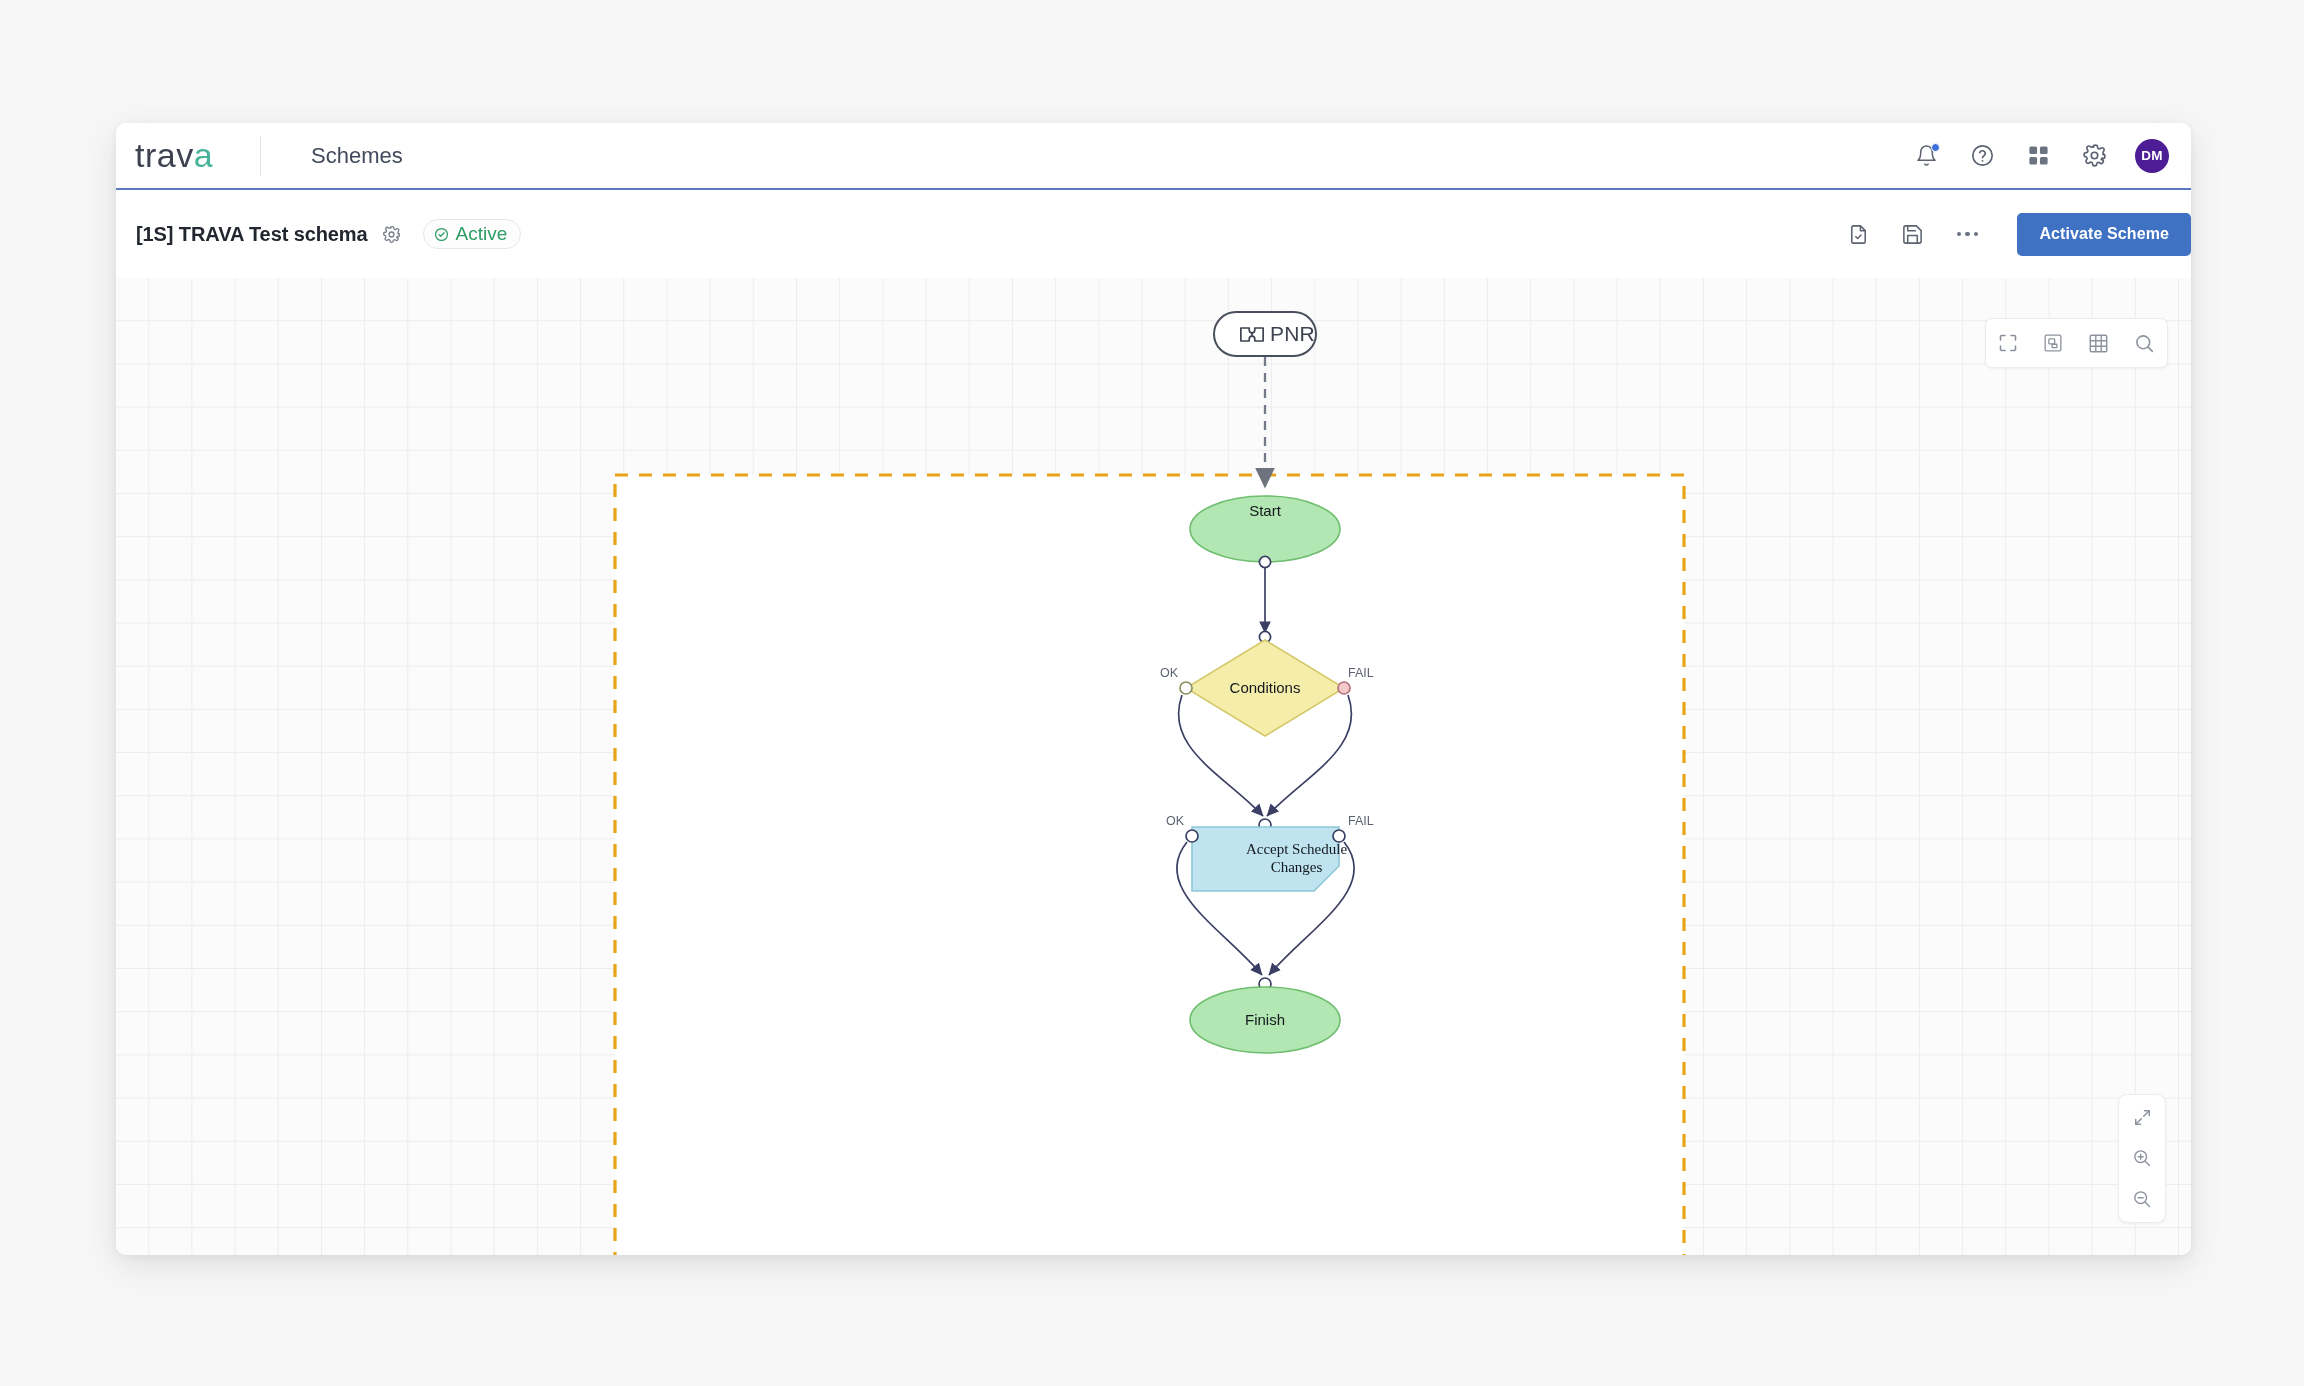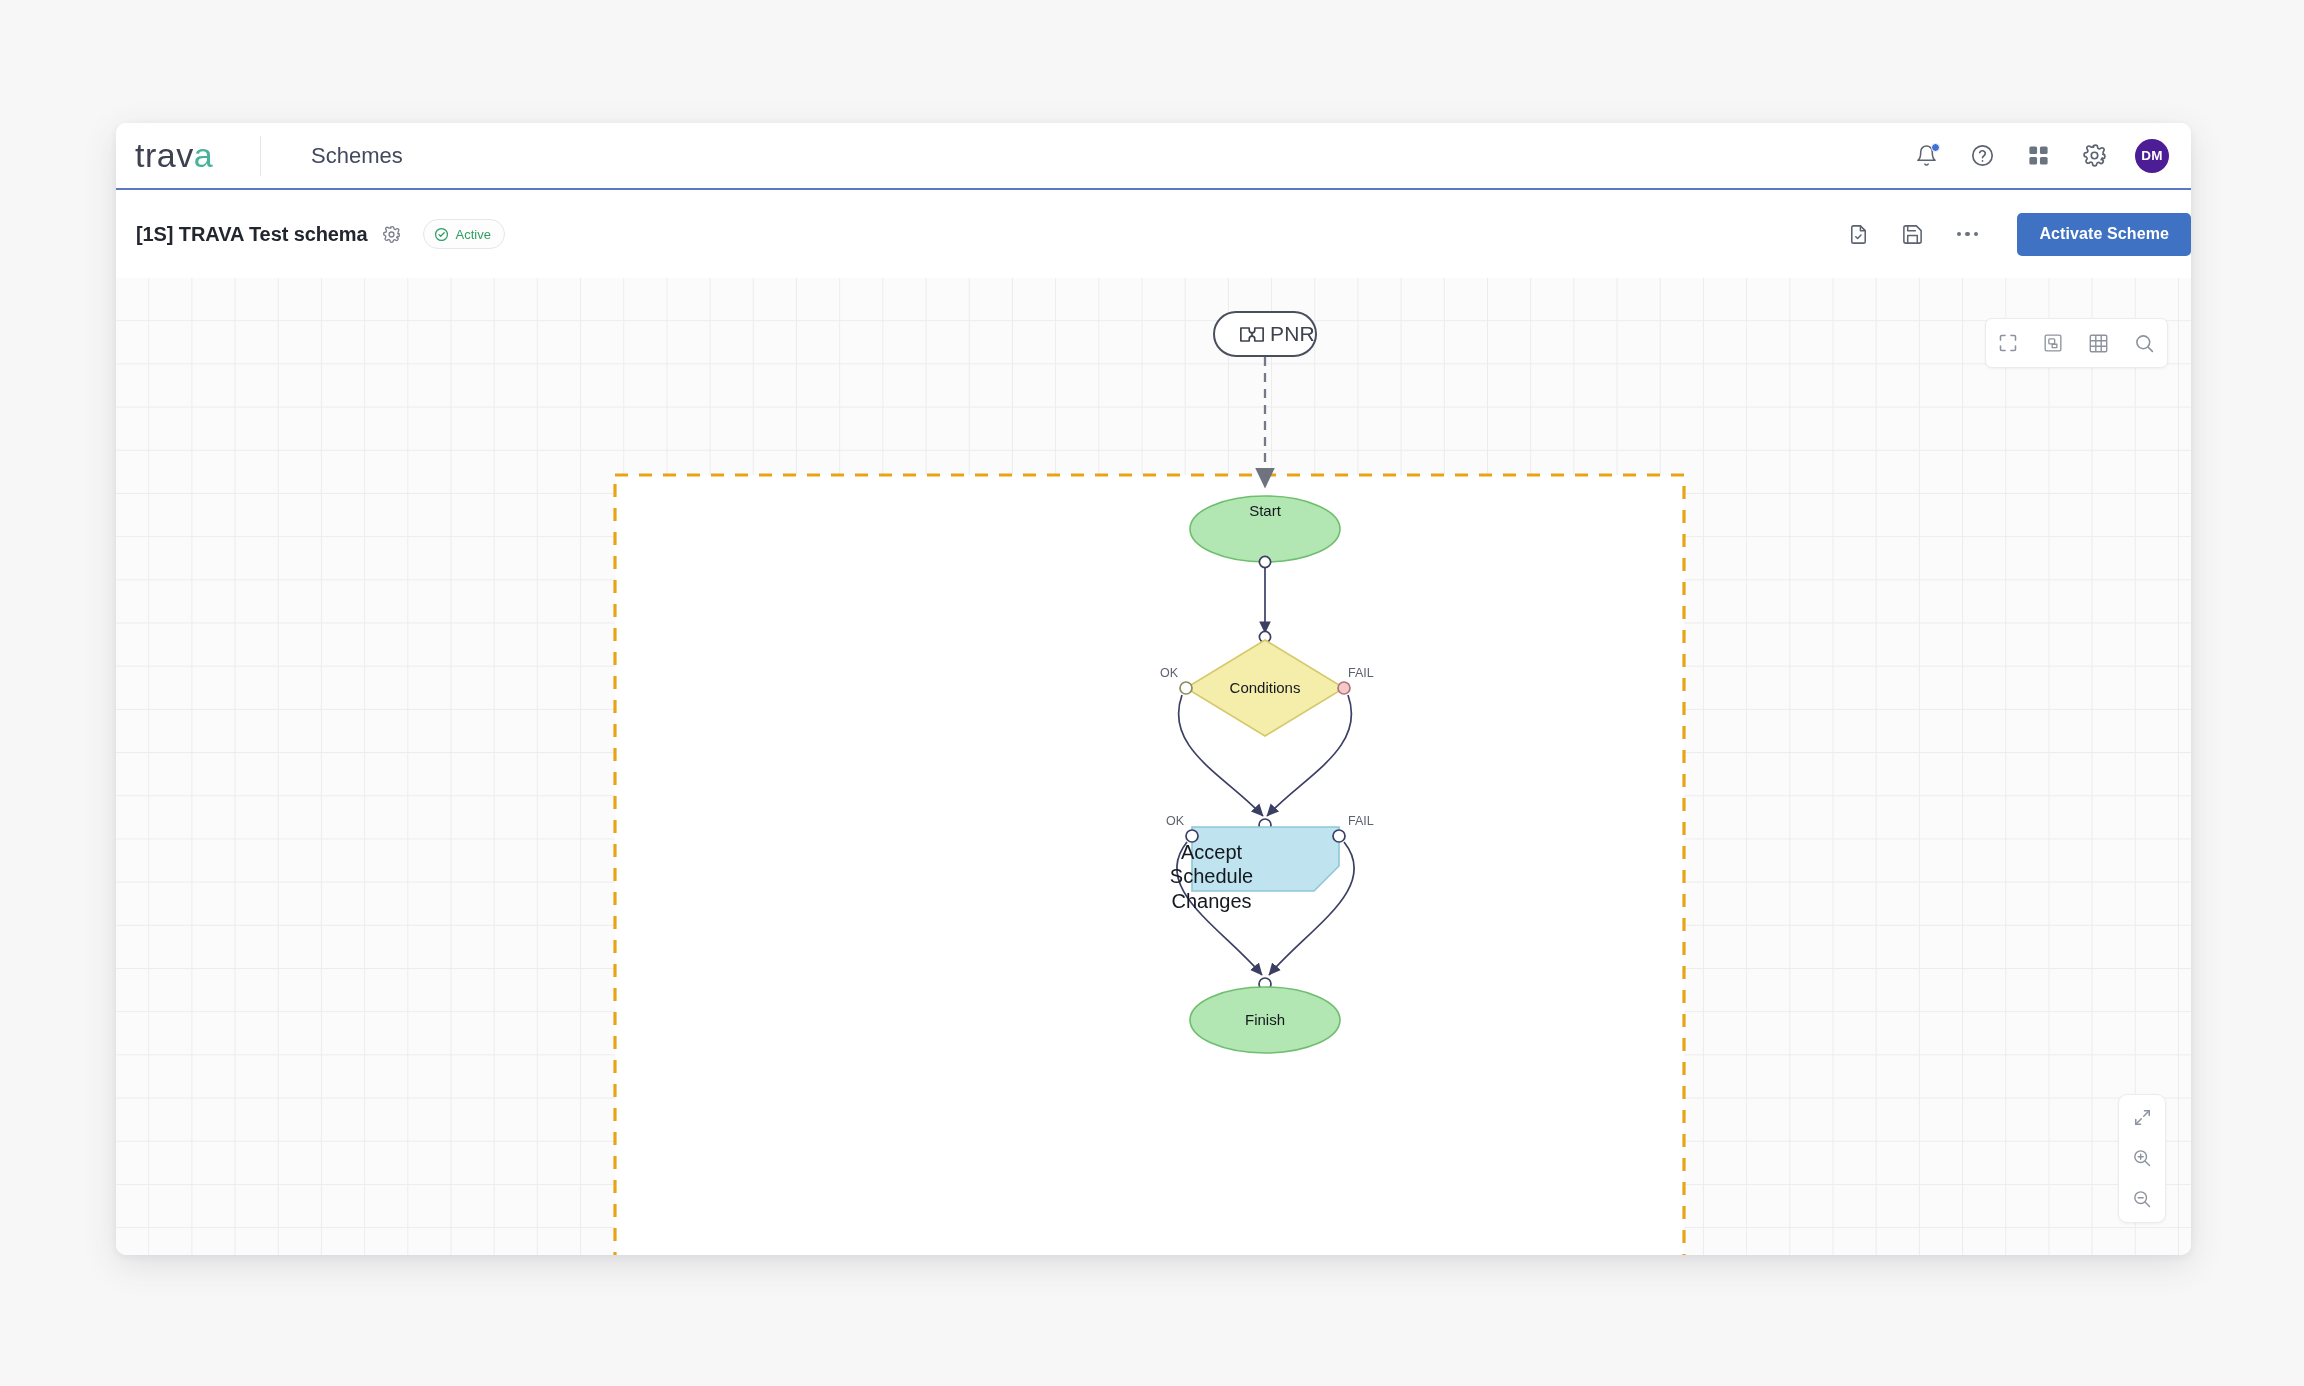--- a/index.html
+++ b/index.html
@@ -79,21 +79,21 @@
     font-size: 20px; font-weight: 700; color: #22262f;
     letter-spacing: -.1px;
   }
   #scheme-settings-icon { margin-left: 14px; cursor: pointer; display:flex; }
   #status-badge {
     margin-left: 22px;
     height: 30px; padding: 0 13px 0 10px;
     border: 1px solid #e3e6ec; border-radius: 16px;
     background: #fdfdfe;
     display: flex; align-items: center; gap: 7px;
-    font-size: 13px; color: #2c9e63;
+    font-size: 19px; color: #2c9e63;
   }
   #toolbar-actions {
     margin-left: auto; 
     display: flex; align-items: center; gap: 31px;
   }
   .tb-icon { cursor: pointer; display: flex; align-items:center; justify-content:center; }
   #more-dots { display: flex; gap: 4px; cursor: pointer; padding: 6px 2px; }
   #more-dots i { width: 4.5px; height: 4.5px; border-radius: 50%; background: #6b7280; }
   #activate-button {
     margin-left: 6px;
@@ -305,21 +305,21 @@
 
       <circle cx="1149" cy="706" r="6" fill="#ffffff" stroke="#3b3f63" stroke-width="1.7"></circle>
 
       <ellipse cx="1149" cy="742" rx="75" ry="33" fill="#b2e6b2" stroke="#6fbe6f" stroke-width="1.6"></ellipse>
     </svg>
 
     <div class="node-label" style="left:1074px; top:224px; width:150px; font-size:15px;">Start</div>
 
     <div class="node-label" style="left:1074px; top:401px; width:150px; font-size:15px;">Conditions</div>
 
-    <div class="node-label" style="left:1025px; top:562px; width:141px; font-size:20px;">Accept Schedule Changes</div>
+    <div class="node-label" style="left:1110px; top:562px; width:141px; font-size:15px;font-family:Liberation Serif, serif;">Accept Schedule Changes</div>
 
     <div class="node-label" style="left:1074px; top:733px; width:150px; font-size:15px;">Finish</div>
 
     <div class="port-label" style="left:1044px; top:388px;">OK</div>
     <div class="port-label" style="left:1232px; top:388px;">FAIL</div>
     <div class="port-label" style="left:1050px; top:536px;">OK</div>
     <div class="port-label" style="left:1232px; top:536px;">FAIL</div>
 
     <div id="pnr-chip">
       <svg width="26" height="19" viewBox="0 0 28 20" fill="none" stroke="#3d424e" stroke-width="1.8" stroke-linejoin="round">

